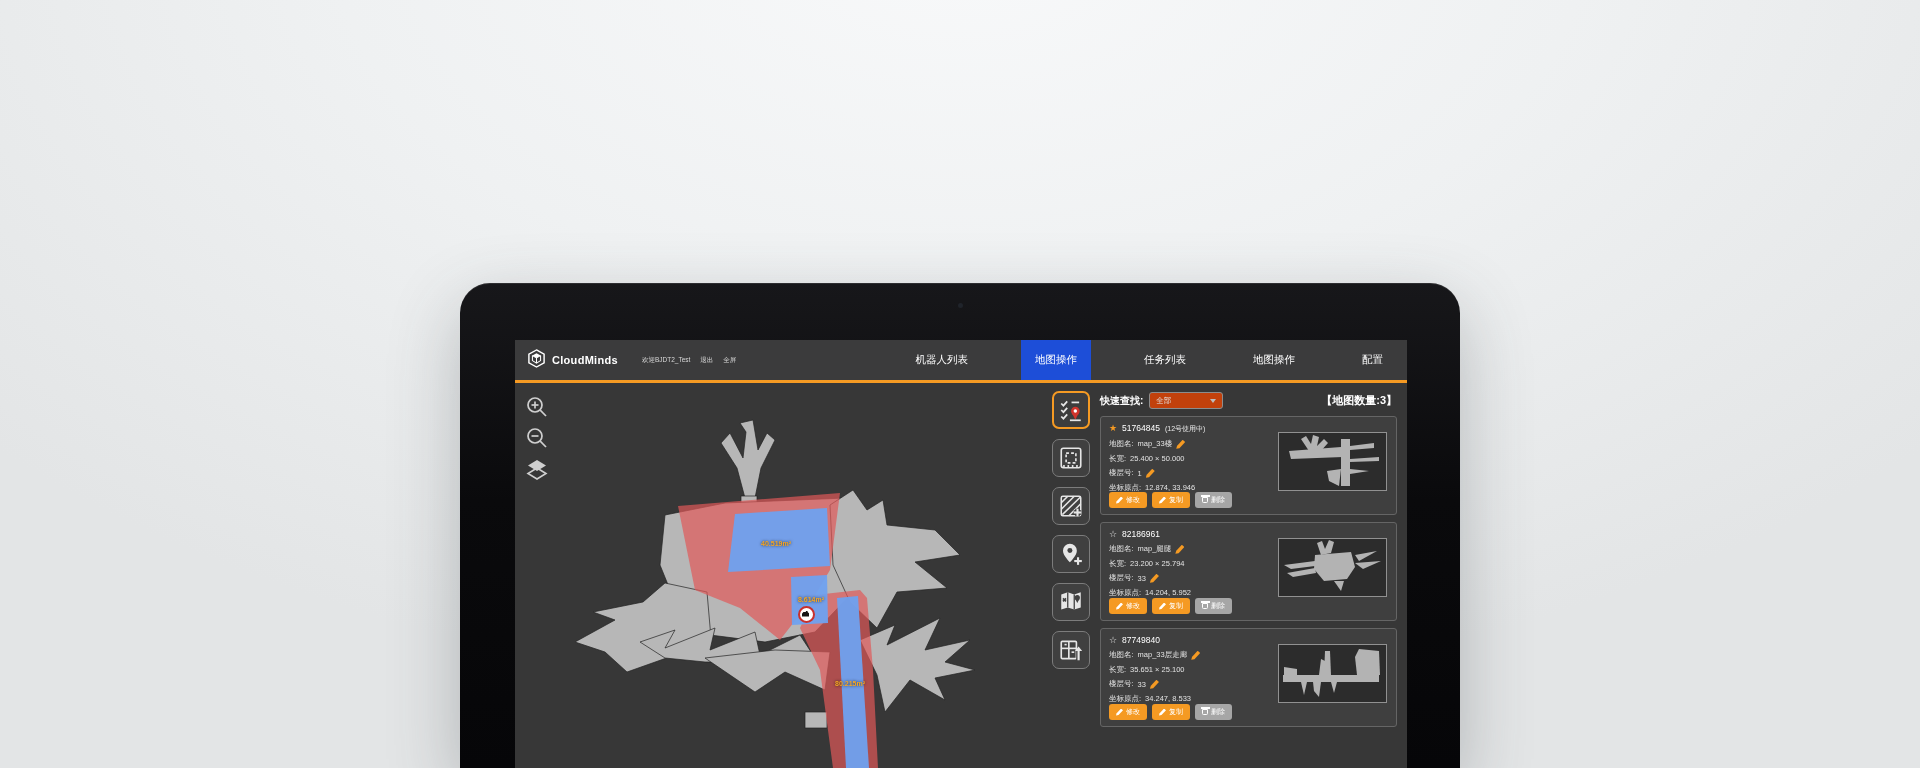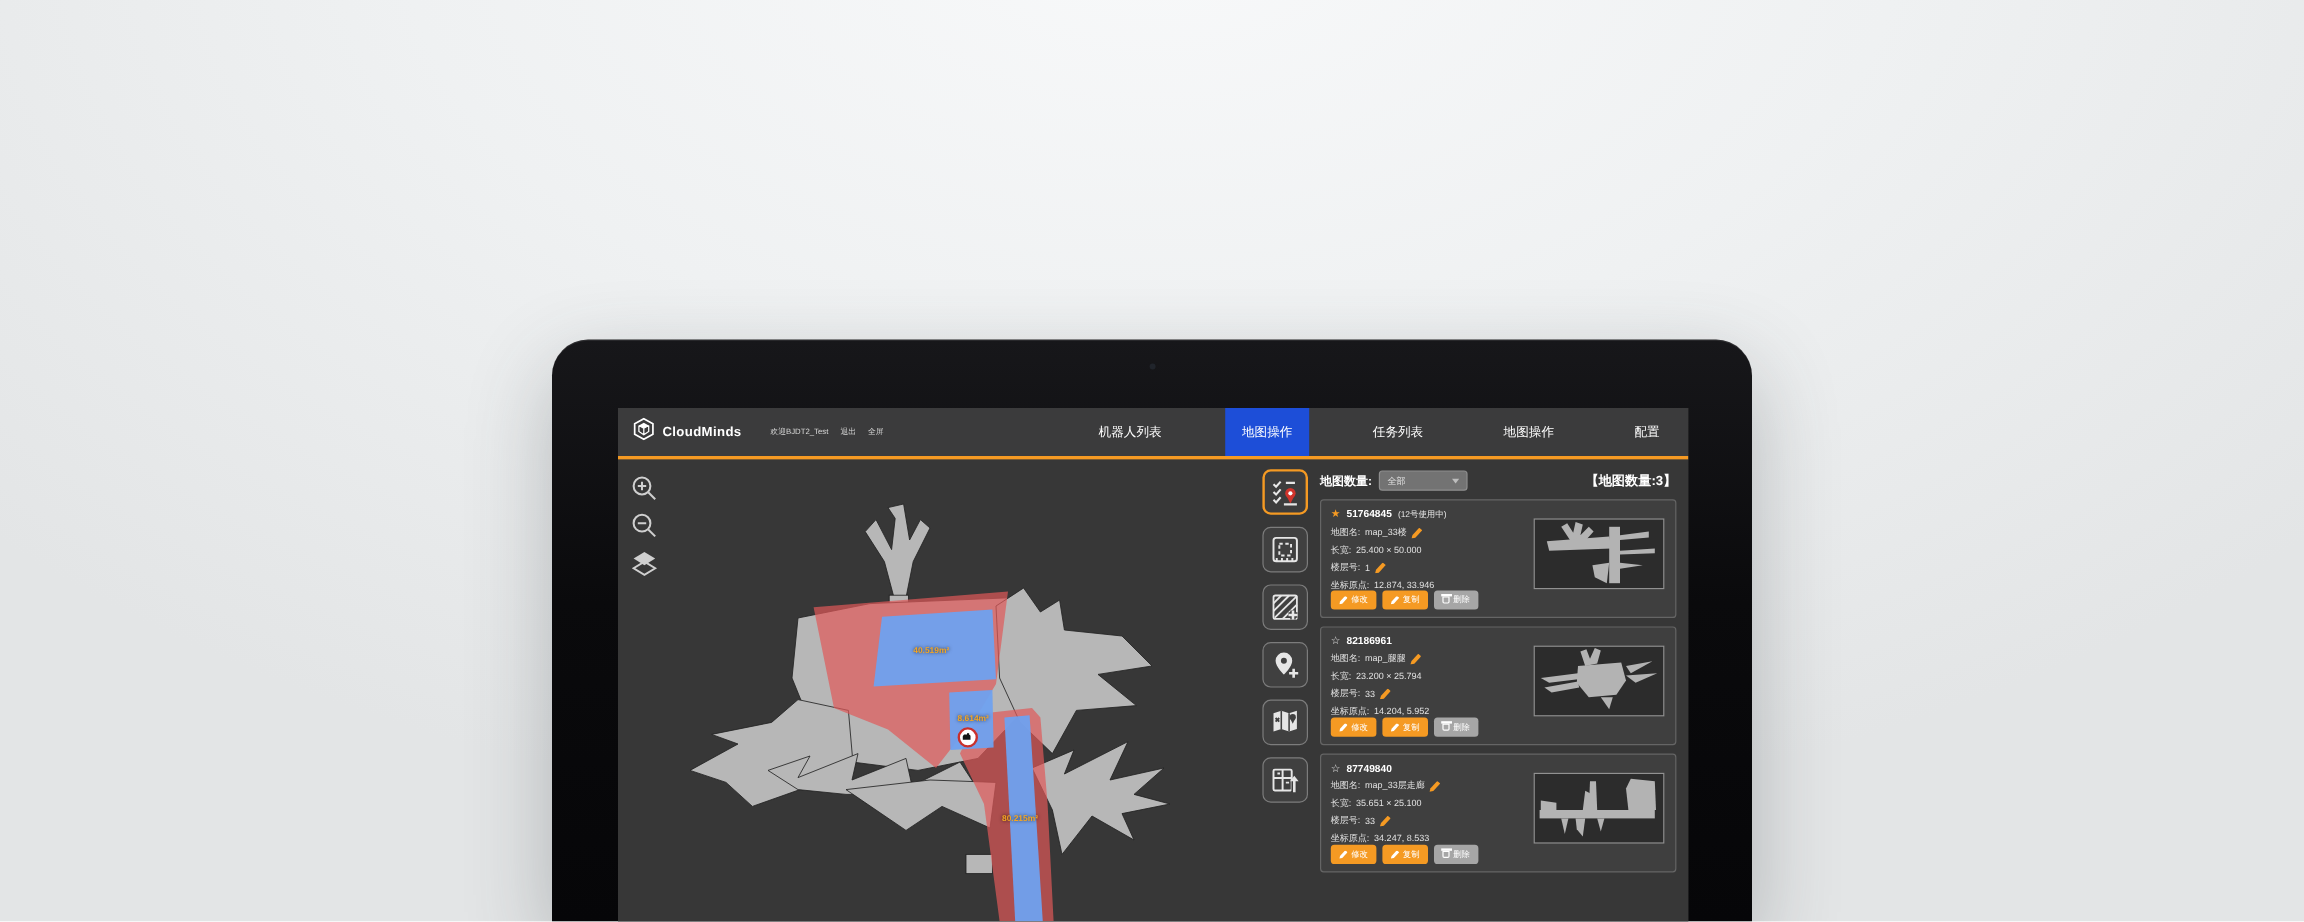--- a/index.html
+++ b/index.html
@@ -38,34 +38,34 @@
     clip-path:polygon(0 55%,20% 25%,55% 25%,55% 0,80% 0,80% 25%,100% 45%,100% 100%,0 100%);}
   
   .toolbar{position:absolute;left:537px;top:8px;display:flex;flex-direction:column;gap:10px;}
   .tool{width:38px;height:38px;background:#404040;border:1px solid #7c7c7c;border-radius:7px;
     display:flex;align-items:center;justify-content:center;padding:0;cursor:pointer;box-sizing:border-box;}
   .tool.active{border:2px solid #F59A23;background:#3d3d3d;}
   
   .panel{position:absolute;left:585px;top:0;width:307px;bottom:0;}
   .panel-head{display:flex;align-items:center;margin:9px 10px 7px 0;}
   .ph-label{color:#fff;font-size:10px;font-weight:bold;}
-  .dropdown{width:74px;height:17px;background:#737373;border:1px solid #8d8d8d;border-radius:3px;
+  .dropdown{width:74px;height:17px;background:#c2410c;border:1px solid #8d8d8d;border-radius:3px;
     margin-left:6px;display:flex;align-items:center;justify-content:space-between;
     padding:0 6px;font-size:7.5px;color:#e3e3e3;cursor:pointer;box-sizing:border-box;}
   .chev{width:0;height:0;border-left:3.5px solid transparent;border-right:3.5px solid transparent;
     border-top:4px solid #bdbdbd;}
   .ph-count{margin-left:auto;color:#fff;font-size:11px;font-weight:bold;}
   .cards{display:flex;flex-direction:column;gap:7px;margin-right:10px;}
   .card{position:relative;height:99px;background:#3f3f3f;border:1px solid #656565;border-radius:3px;
     padding:6px 8px;box-sizing:border-box;}
   .card-head{display:flex;align-items:baseline;gap:5px;}
   .star{font-size:9px;line-height:9px;cursor:pointer;}
   .star.filled{color:#F59A23;}
   .star.outline{color:#e0e0e0;}
-  .card-id{color:#fff;font-size:8.5px;font-weight:bold;}
+  .card-id{color:#fff;font-size:8.5px;font-weight:normal;}
   .card-suffix{color:#eaeaea;font-size:7px;}
   .fields{margin-top:3px;}
   .frow{display:flex;align-items:center;height:14.5px;font-size:7.5px;color:#e2e2e2;}
   .frow .k{margin-right:4px;}
   .pencil{display:inline-block;width:9px;height:9px;margin-left:4px;background:#F59A23;cursor:pointer;
     clip-path:polygon(0 100%,10% 68%,72% 0,100% 24%,36% 94%);}
   .thumb{position:absolute;right:9px;top:15px;width:107px;height:57px;background:#2c2c2c;
     border:1px solid #919191;cursor:pointer;}
   .card-actions{position:absolute;left:8px;bottom:6px;display:flex;gap:5px;}
   .btn{display:flex;align-items:center;gap:3px;border:none;border-radius:3px;padding:3px 7px;
@@ -240,21 +240,21 @@
                 <line x1="12.5" y1="14" x2="15" y2="14"></line>
               <line x1="19" y1="21.5" x2="19" y2="12.5" stroke="#3d3d3d" stroke-width="4.4"></line>
               <line x1="19" y1="21.5" x2="19" y2="12.5" stroke-width="2"></line>
               <polygon points="19,8.8 15.7,13 22.3,13" fill="#e6e6e6" stroke="none"></polygon>
             </svg>
           </button>
         </div>
 
         <aside class="panel">
           <div class="panel-head">
-            <span class="ph-label">地图数量:</span>
+            <span class="ph-label">快速查找:</span>
             <div class="dropdown">
               <span>全部</span>
               <span class="chev"></span>
             </div>
             <span class="ph-count">【地图数量:3】</span>
           </div>
 
           <div class="cards">
 
             <article class="card">

